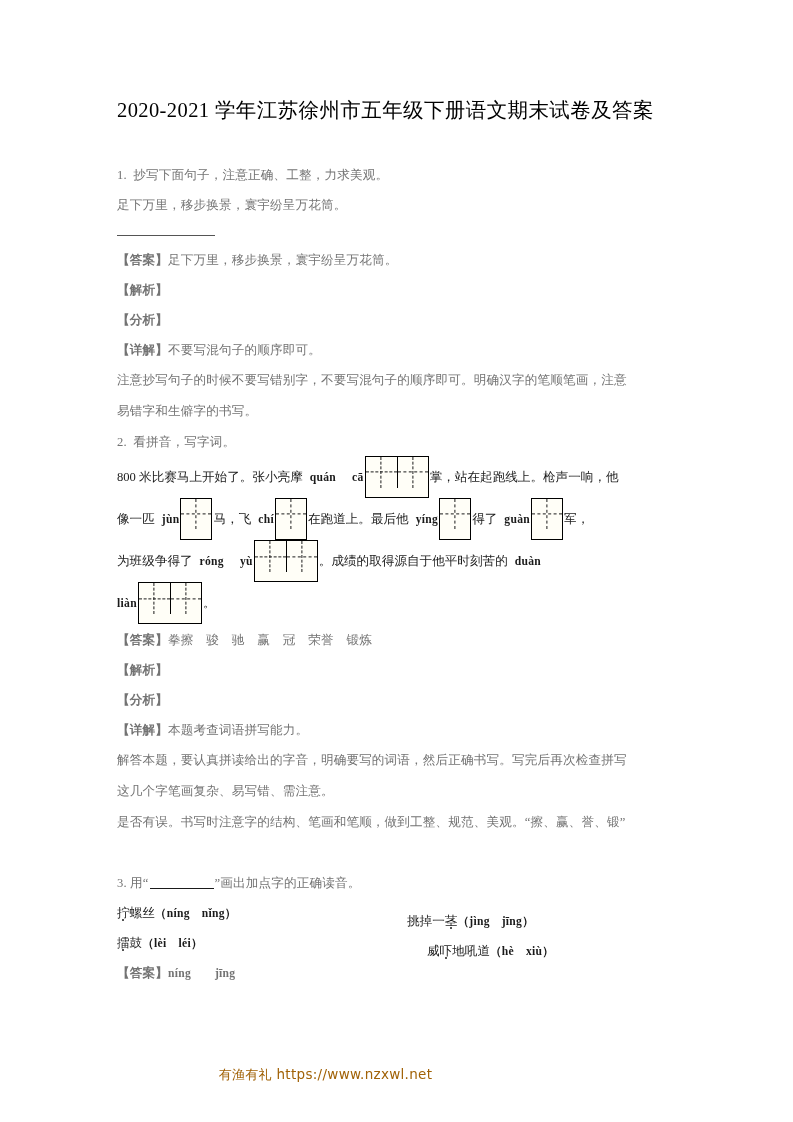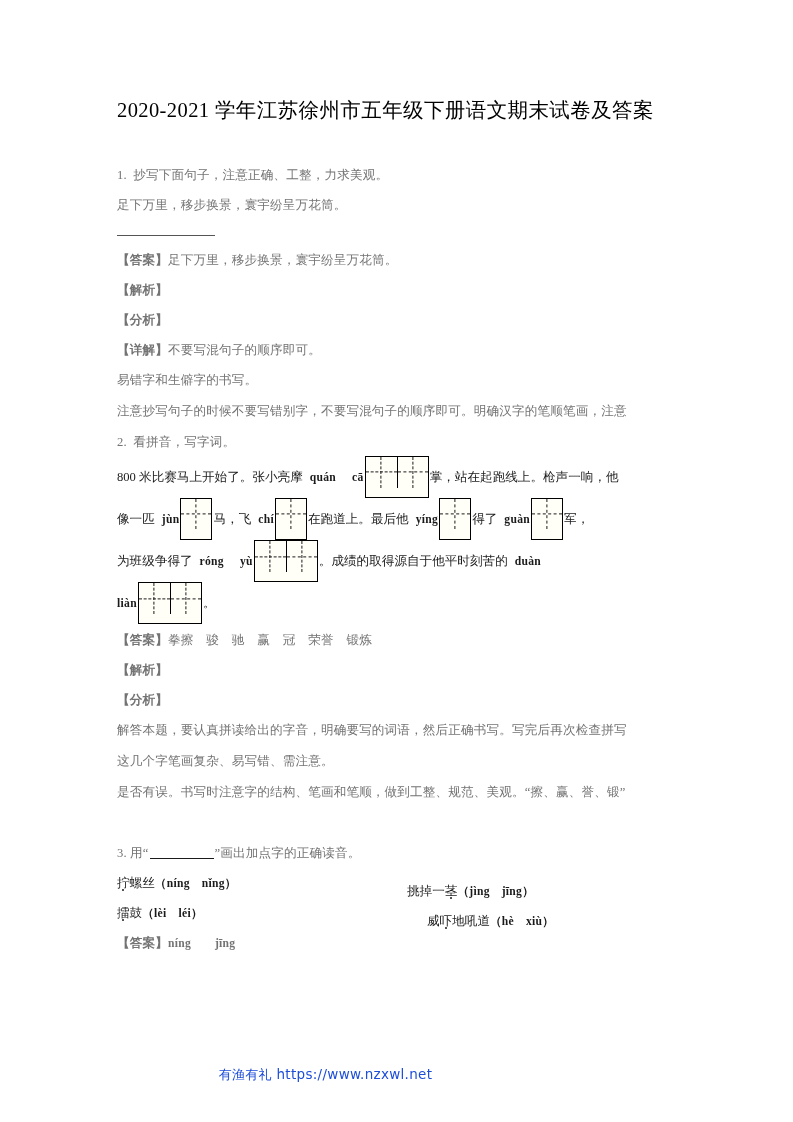--- a/index.html
+++ b/index.html
@@ -168,21 +168,21 @@
     margin: 0 1px;
   }
 
   
   .footer {
     position: absolute;
     left: 0;
     right: 0;
     top: 1066px;
     text-align: center;
-    color: #1d4ed8;
+    color: #a16207;
     font-size: 13.5px;
     font-family: "DejaVu Sans", "Liberation Sans", sans-serif;
     letter-spacing: 0.3px;
   }
   .footer .wm-cn { font-size: 13px; }
   .footer .wm-url { font-size: 13.5px; }
 </style>
 </head>
 <body>
 
@@ -204,22 +204,22 @@
       </div>
       <div class="line">
         <span class="tag">【解析】</span>
       </div>
       <div class="line">
         <span class="tag">【分析】</span>
       </div>
       <div class="line">
         <span class="tag">【详解】</span><span>不要写混句子的顺序即可。</span>
       </div>
+      <div class="line wide">注意抄写句子的时候不要写错别字，不要写混句子的顺序即可。明确汉字的笔顺笔画，注意</div>
       <div class="line wide">易错字和生僻字的书写。</div>
-      <div class="line wide">注意抄写句子的时候不要写错别字，不要写混句子的顺序即可。明确汉字的笔顺笔画，注意</div>
     </div>
 
     <div>
       <div class="line">
         <span>2.</span>&nbsp;&nbsp;<span>看拼音，写字词。</span>
       </div>
 
       <div class="q2row">
         <span>800 米比赛马上开始了。张小亮摩</span><span class="gap-s"></span><span class="py">quán</span><span class="gap"></span><span class="py">cā</span><span class="grid-box gb-h32"><span class="grid-cell"></span><span class="grid-cell"></span></span><span>掌，站在起跑线上。枪声一响，他</span>
       </div>
@@ -237,20 +237,23 @@
       </div>
 
       <div class="line">
         <span class="tag">【答案】</span><span>拳擦　骏　驰　赢　冠　荣誉　锻炼</span>
       </div>
       <div class="line">
         <span class="tag">【解析】</span>
       </div>
       <div class="line">
         <span class="tag">【分析】</span>
+      </div>
+      <div class="line">
+        <span class="tag">【详解】</span><span>本题考查词语拼写能力。</span>
       </div>
       <div class="line wide">解答本题，要认真拼读给出的字音，明确要写的词语，然后正确书写。写完后再次检查拼写</div>
       <div class="line wide">这几个字笔画复杂、易写错、需注意。</div>
       <div class="line wide">是否有误。书写时注意字的结构、笔画和笔顺，做到工整、规范、美观。“擦、赢、誉、锻”</div>
     </div>
 
     <div class="spacer-lg"></div>
 
     <div>
       <div class="line">

